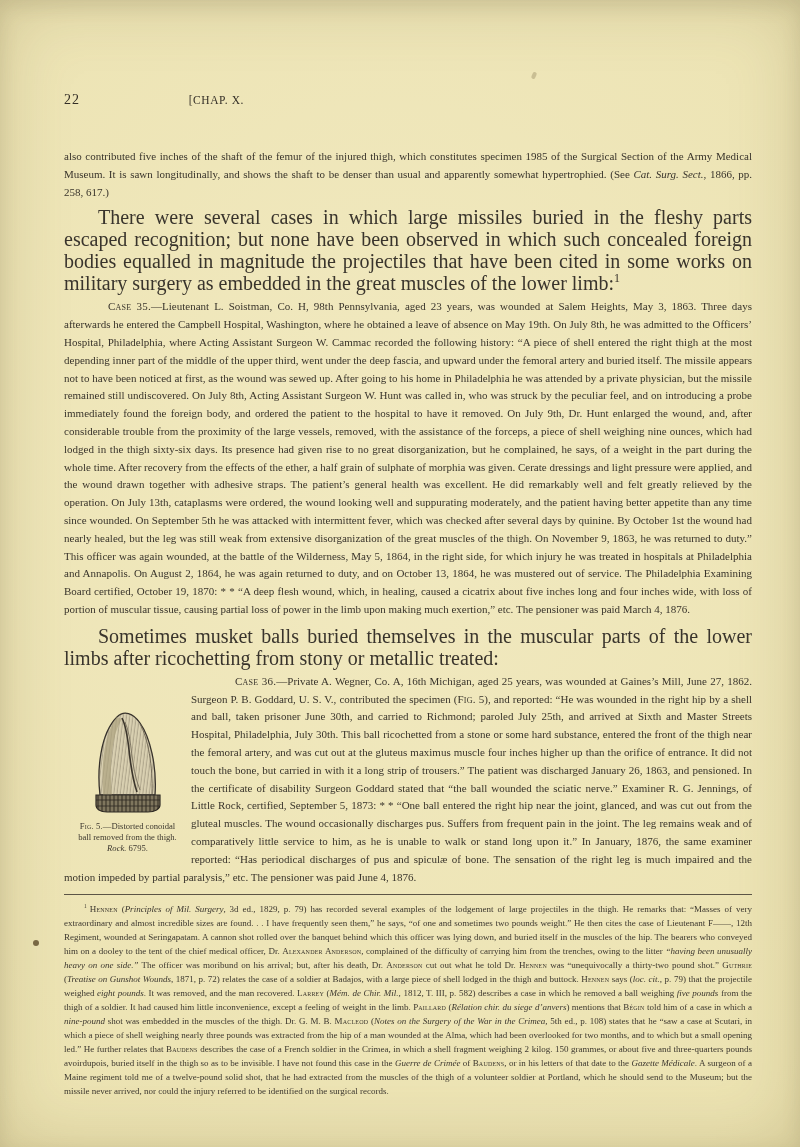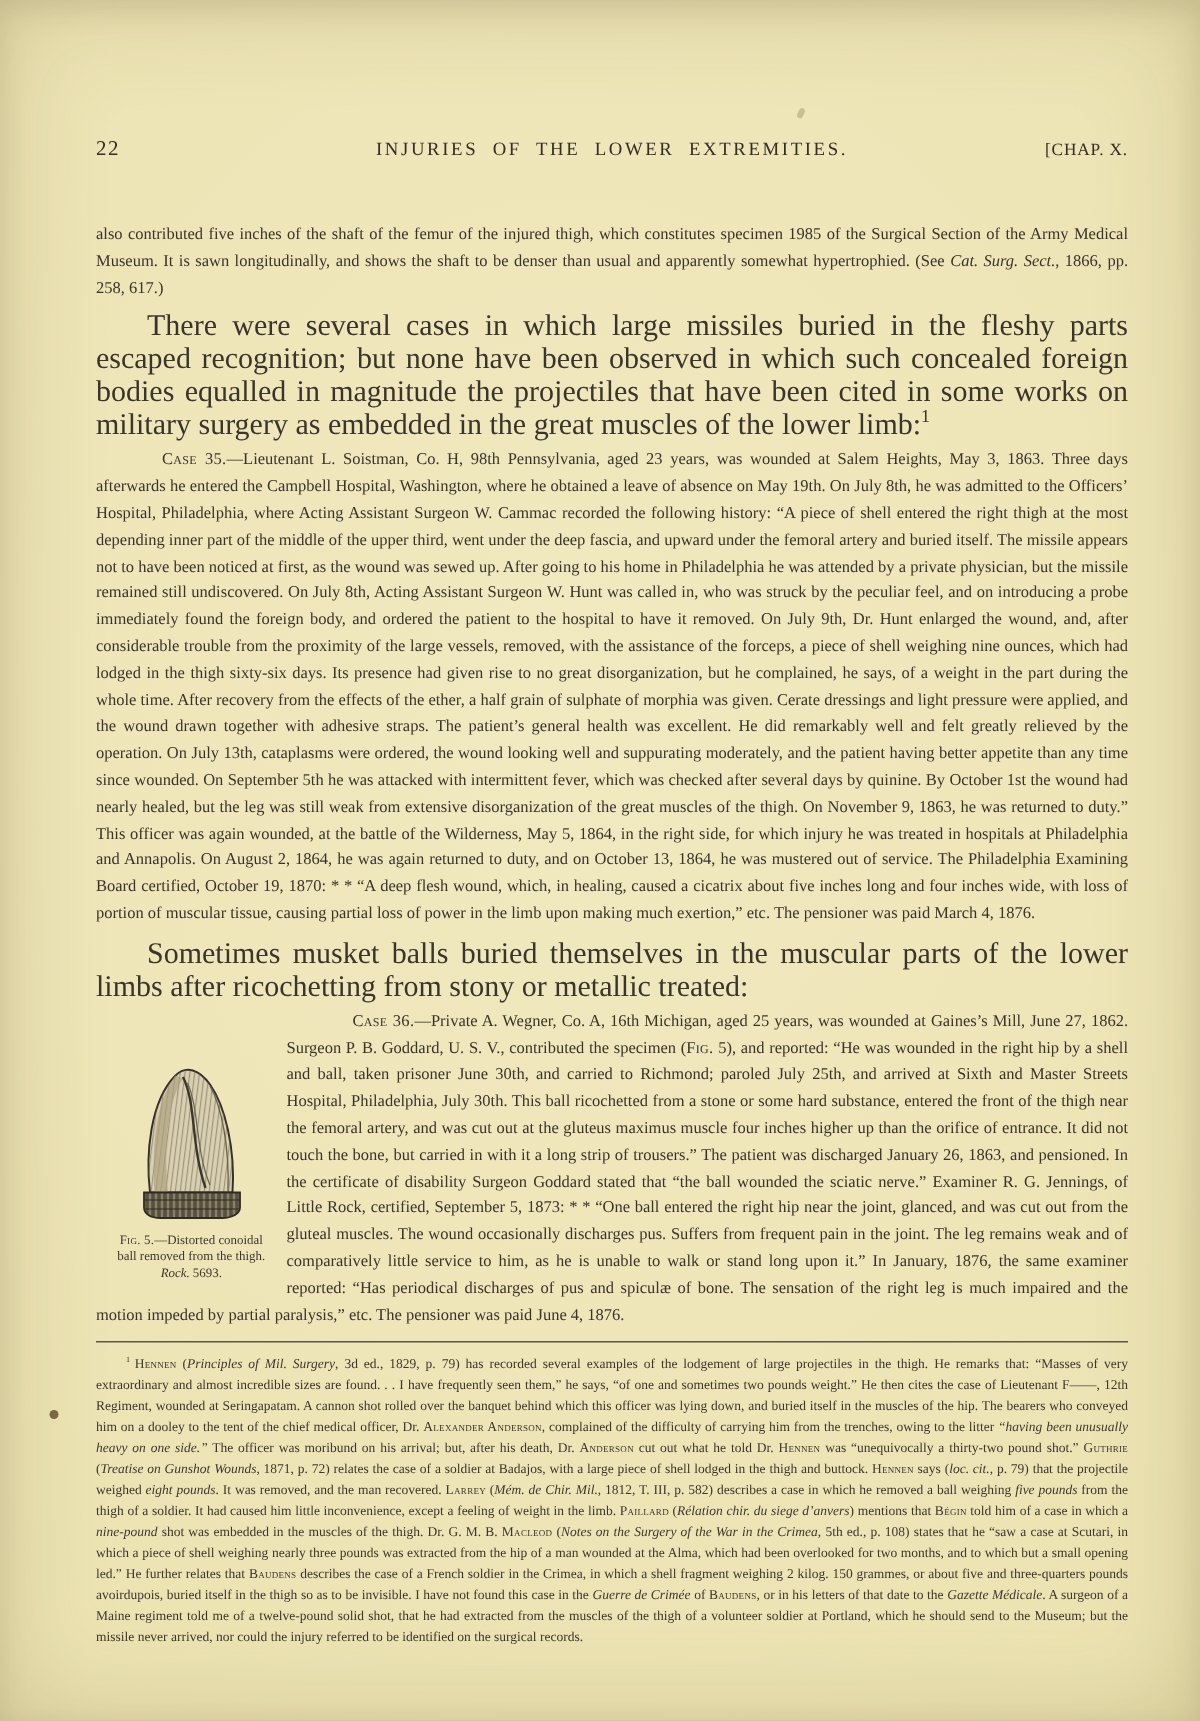--- a/index.html
+++ b/index.html
@@ -59,21 +59,20 @@
   .blemish.b1{left:33px;top:940px;width:6px;height:6px;}
   .blemish.b2{left:532px;top:72px;width:4px;height:7px;opacity:.25;transform:rotate(25deg);border-radius:2px;}
 </style>
 </head>
 <body>
 
 <div class="page">
 
   <div class="header">
     <span class="page-num">22</span>
-    <span class="running-title">INJURIES OF THE LOWER EXTREMITIES.</span>
     <span class="chapter-head">[CHAP. X.</span>
   </div>
 
   <div class="body-col">
 
     <div class="para small-text intro"><span>also contributed five inches of the shaft of the femur of the injured thigh, which constitutes specimen 1985 of the Surgical Section of the Army Medical Museum. It is sawn longitudinally, and shows the shaft to be denser than usual and apparently somewhat hypertrophied. (See </span><span class="r-i">Cat. Surg. Sect.</span><span>, 1866, pp. 258, 617.)</span></div>
 
     <div class="para lead"><span>There were several cases in which large missiles buried in the fleshy parts escaped recognition; but none have been observed in which such concealed foreign bodies equalled in magnitude the projectiles that have been cited in some works on military surgery as embedded in the great muscles of the lower limb:</span><span class="r-sup">1</span></div>
 
     <div class="para small-text case"><span class="r-sc">Case 35.</span><span>—Lieutenant L. Soistman, Co. H, 98th Pennsylvania, aged 23 years, was wounded at Salem Heights, May 3, 1863. Three days afterwards he entered the Campbell Hospital, Washington, where he obtained a leave of absence on May 19th. On July 8th, he was admitted to the Officers’ Hospital, Philadelphia, where Acting Assistant Surgeon W. Cammac recorded the following history: “A piece of shell entered the right thigh at the most depending inner part of the middle of the upper third, went under the deep fascia, and upward under the femoral artery and buried itself. The missile appears not to have been noticed at first, as the wound was sewed up. After going to his home in Philadelphia he was attended by a private physician, but the missile remained still undiscovered. On July 8th, Acting Assistant Surgeon W. Hunt was called in, who was struck by the peculiar feel, and on introducing a probe immediately found the foreign body, and ordered the patient to the hospital to have it removed. On July 9th, Dr. Hunt enlarged the wound, and, after considerable trouble from the proximity of the large vessels, removed, with the assistance of the forceps, a piece of shell weighing nine ounces, which had lodged in the thigh sixty-six days. Its presence had given rise to no great disorganization, but he complained, he says, of a weight in the part during the whole time. After recovery from the effects of the ether, a half grain of sulphate of morphia was given. Cerate dressings and light pressure were applied, and the wound drawn together with adhesive straps. The patient’s general health was excellent. He did remarkably well and felt greatly relieved by the operation. On July 13th, cataplasms were ordered, the wound looking well and suppurating moderately, and the patient having better appetite than any time since wounded. On September 5th he was attacked with intermittent fever, which was checked after several days by quinine. By October 1st the wound had nearly healed, but the leg was still weak from extensive disorganization of the great muscles of the thigh. On November 9, 1863, he was returned to duty.” This officer was again wounded, at the battle of the Wilderness, May 5, 1864, in the right side, for which injury he was treated in hospitals at Philadelphia and Annapolis. On August 2, 1864, he was again returned to duty, and on October 13, 1864, he was mustered out of service. The Philadelphia Examining Board certified, October 19, 1870: * * “A deep flesh wound, which, in healing, caused a cicatrix about five inches long and four inches wide, with loss of portion of muscular tissue, causing partial loss of power in the limb upon making much exertion,” etc. The pensioner was paid March 4, 1876.</span></div>
@@ -101,21 +100,21 @@
 
           <path d="M 31 10 C 40 28, 36 55, 46 84" fill="none" stroke="#3c362c" stroke-width="1.6"></path>
           <path d="M 34 14 C 42 32, 39 58, 49 82" fill="none" stroke="#6b6250" stroke-width="0.8"></path>
 
           <path d="M 49 16 C 57 30, 62 58, 61 86" fill="none" stroke="#6b6250" stroke-width="0.9"></path>
 
           <path d="M 5 87 L 69 87 L 69 97 C 69 101 64 104 57 104 L 16 104 C 9 104 5 101 5 97 Z" fill="url(#ribs)" stroke="#2f2a24" stroke-width="1.2"></path>
           <line x1="5" y1="92" x2="69" y2="92" stroke="#2f2a24" stroke-width="0.8"></line>
           <line x1="6" y1="98" x2="68" y2="98" stroke="#2f2a24" stroke-width="0.8"></line>
         </svg>
-        <span class="figcaption"><span class="r-sc">Fig. 5.</span><span>—Distorted conoidal ball removed from the thigh. </span><span class="r-i">Rock.</span><span> 5693.</span></span>
+        <span class="figcaption"><span class="r-sc">Fig. 5.</span><span>—Distorted conoidal ball removed from the thigh. </span><span class="r-i">Rock.</span><span> 6795.</span></span>
       </span><span><span class="r-sc">Case 36.</span><span>—Private A. Wegner, Co. A, 16th Michigan, aged 25 years, was wounded at Gaines’s Mill, June 27, 1862. Surgeon P. B. Goddard, U. S. V., contributed the specimen (</span><span class="r-sc">Fig.</span><span> 5), and reported: “He was wounded in the right hip by a shell and ball, taken prisoner June 30th, and carried to Richmond; paroled July 25th, and arrived at Sixth and Master Streets Hospital, Philadelphia, July 30th. This ball ricochetted from a stone or some hard substance, entered the front of the thigh near the femoral artery, and was cut out at the gluteus maximus muscle four inches higher up than the orifice of entrance. It did not touch the bone, but carried in with it a long strip of trousers.” The patient was discharged January 26, 1863, and pensioned. In the certificate of disability Surgeon Goddard stated that “the ball wounded the sciatic nerve.” Examiner R. G. Jennings, of Little Rock, certified, September 5, 1873: * * “One ball entered the right hip near the joint, glanced, and was cut out from the gluteal muscles. The wound occasionally discharges pus. Suffers from frequent pain in the joint. The leg remains weak and of comparatively little service to him, as he is unable to walk or stand long upon it.” In January, 1876, the same examiner reported: “Has periodical discharges of pus and spiculæ of bone. The sensation of the right leg is much impaired and the motion impeded by partial paralysis,” etc. The pensioner was paid June 4, 1876.</span></span>
     </div>
 
     <div class="footnote-area">
       <hr class="footnote-rule">
       <div class="para footnote"><span class="r-sup">1 </span><span class="r-sc">Hennen</span><span> (</span><span class="r-i">Principles of Mil. Surgery</span><span>, 3d ed., 1829, p. 79) has recorded several examples of the lodgement of large projectiles in the thigh. He remarks that: “Masses of very extraordinary and almost incredible sizes are found. . . I have frequently seen them,” he says, “of one and sometimes two pounds weight.” He then cites the case of Lieutenant F——, 12th Regiment, wounded at Seringapatam. A cannon shot rolled over the banquet behind which this officer was lying down, and buried itself in the muscles of the hip. The bearers who conveyed him on a dooley to the tent of the chief medical officer, Dr. </span><span class="r-sc">Alexander Anderson</span><span>, complained of the difficulty of carrying him from the trenches, owing to the litter </span><span class="r-i">“having been unusually heavy on one side.”</span><span> The officer was moribund on his arrival; but, after his death, Dr. </span><span class="r-sc">Anderson</span><span> cut out what he told Dr. </span><span class="r-sc">Hennen</span><span> was “unequivocally a thirty-two pound shot.” </span><span class="r-sc">Guthrie</span><span> (</span><span class="r-i">Treatise on Gunshot Wounds</span><span>, 1871, p. 72) relates the case of a soldier at Badajos, with a large piece of shell lodged in the thigh and buttock. </span><span class="r-sc">Hennen</span><span> says (</span><span class="r-i">loc. cit.</span><span>, p. 79) that the projectile weighed </span><span class="r-i">eight pounds</span><span>. It was removed, and the man recovered. </span><span class="r-sc">Larrey</span><span> (</span><span class="r-i">Mém. de Chir. Mil.</span><span>, 1812, T. III, p. 582) describes a case in which he removed a ball weighing </span><span class="r-i">five pounds</span><span> from the thigh of a soldier. It had caused him little inconvenience, except a feeling of weight in the limb. </span><span class="r-sc">Paillard</span><span> (</span><span class="r-i">Rélation chir. du siege d’anvers</span><span>) mentions that </span><span class="r-sc">Bégin</span><span> told him of a case in which a </span><span class="r-i">nine-pound</span><span> shot was embedded in the muscles of the thigh. Dr. G. M. B. </span><span class="r-sc">Macleod</span><span> (</span><span class="r-i">Notes on the Surgery of the War in the Crimea</span><span>, 5th ed., p. 108) states that he “saw a case at Scutari, in which a piece of shell weighing nearly three pounds was extracted from the hip of a man wounded at the Alma, which had been overlooked for two months, and to which but a small opening led.” He further relates that </span><span class="r-sc">Baudens</span><span> describes the case of a French soldier in the Crimea, in which a shell fragment weighing 2 kilog. 150 grammes, or about five and three-quarters pounds avoirdupois, buried itself in the thigh so as to be invisible. I have not found this case in the </span><span class="r-i">Guerre de Crimée</span><span> of </span><span class="r-sc">Baudens</span><span>, or in his letters of that date to the </span><span class="r-i">Gazette Médicale</span><span>. A surgeon of a Maine regiment told me of a twelve-pound solid shot, that he had extracted from the muscles of the thigh of a volunteer soldier at Portland, which he should send to the Museum; but the missile never arrived, nor could the injury referred to be identified on the surgical records.</span></div>
     </div>
 
   </div>
 

